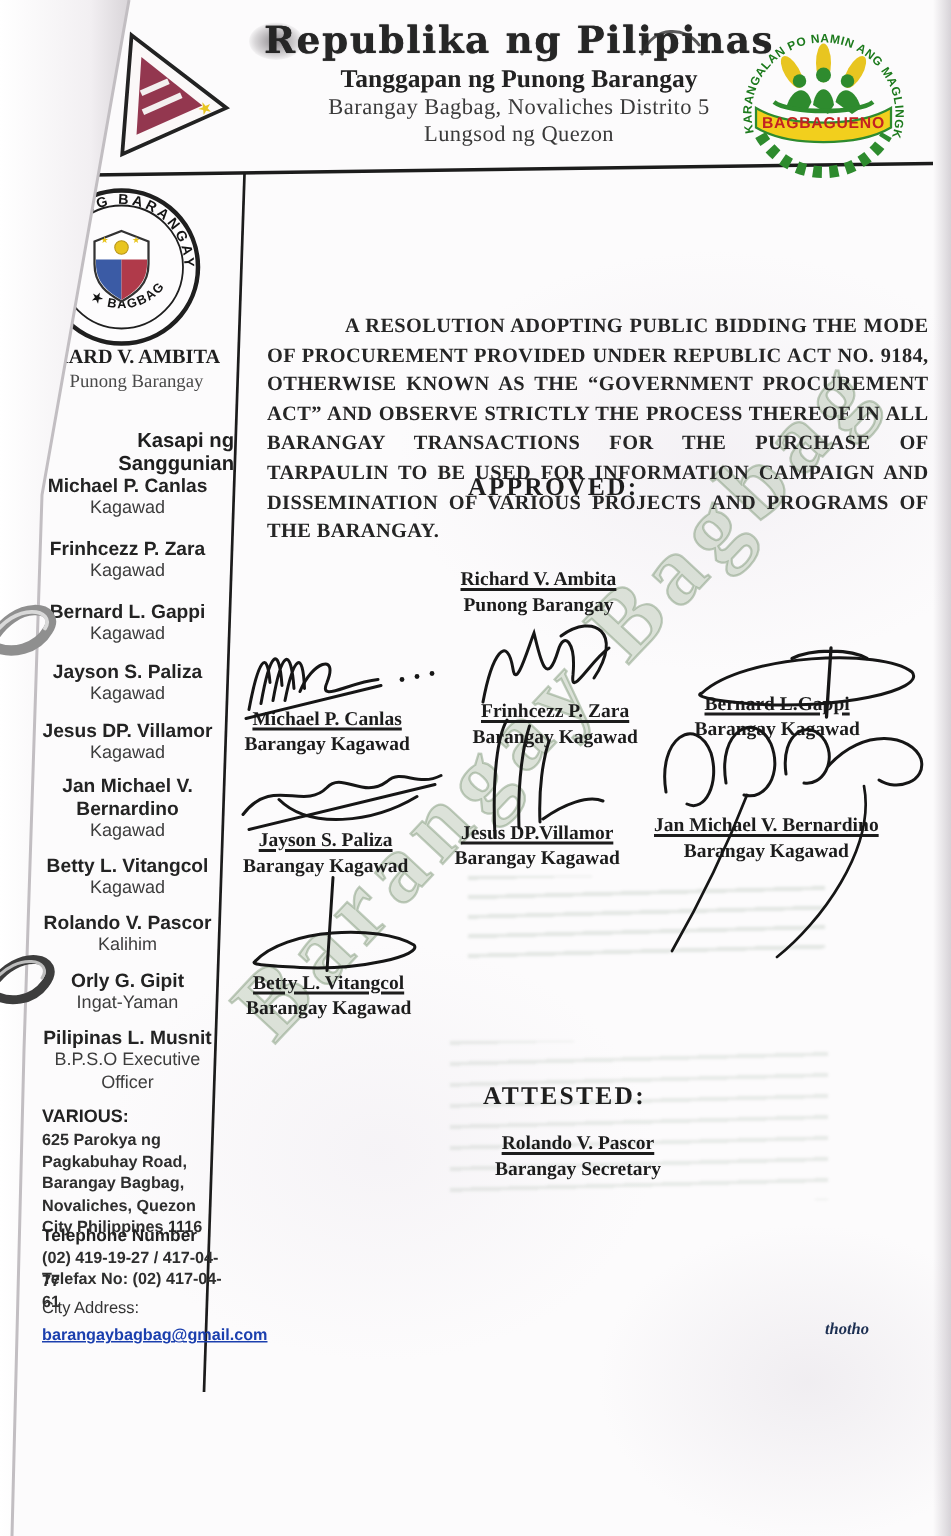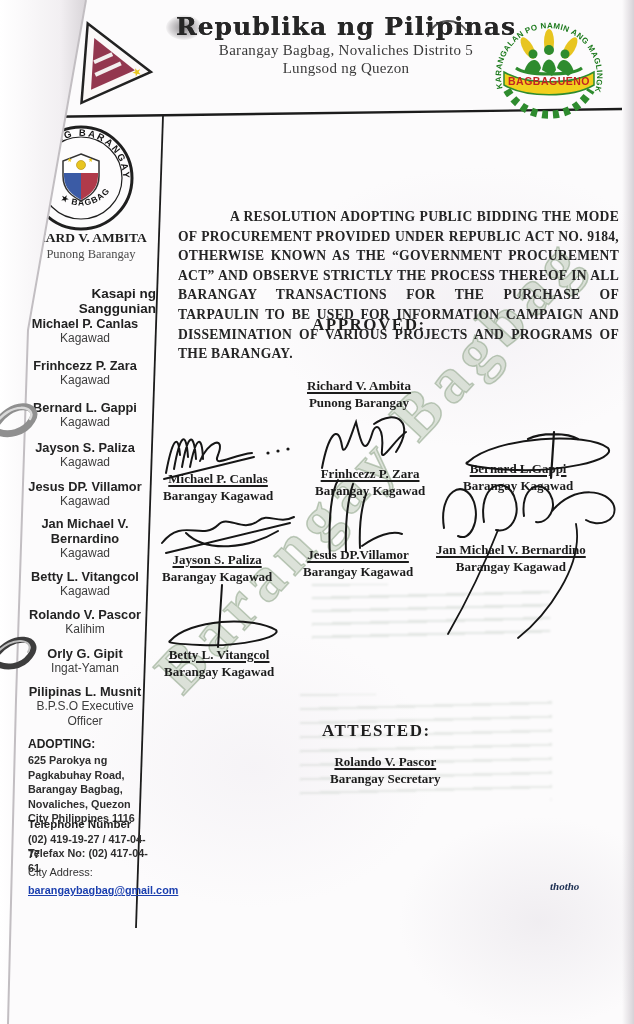--- a/index.html
+++ b/index.html
@@ -80,20 +80,21 @@
   </svg>
 
   <div class="abs watermark">Barangay Bagbag</div>
 
   <div class="abs bleed bleed-a"></div>
   <div class="abs bleed bleed-b"></div>
 
   <div class="abs smudge"></div>
   <div class="abs hdr">
     <div class="hdr-republic">Republika ng Pilipinas</div>
+    <div class="hdr-office">Tanggapan ng Punong Barangay</div>
     <div class="hdr-line">Barangay Bagbag, Novaliches Distrito 5</div>
     <div class="hdr-line">Lungsod ng Quezon</div>
   </div>
   <svg class="abs" style="left:424px;top:12px;z-index:2;" width="48" height="30">
     <path d="M4,24 C12,4 34,6 42,18" fill="none" stroke="#2f2f2f" stroke-width="2" stroke-linecap="round" opacity=".8"></path>
   </svg>
 
   <svg class="abs logo" style="left:486px;top:10px;" width="126" height="110" viewBox="0 0 126 110">
     <defs>
       <path id="mottoArc" d="M17,80 A48,48 0 1 1 109,80"></path>
@@ -190,21 +191,21 @@
   </div>
   <div class="abs member sans" style="top:646px;">
     <div class="m-name">Orly G. Gipit</div>
     <div class="m-role">Ingat-Yaman</div>
   </div>
   <div class="abs member sans" style="top:684px;">
     <div class="m-name">Pilipinas L. Musnit</div>
     <div class="m-role">B.P.S.O Executive Officer</div>
   </div>
 
-  <div class="abs addr-block addr-h sans" style="top:737px;">ADOPTING:</div>
+  <div class="abs addr-block addr-h sans" style="top:737px;">VARIOUS:</div>
   <div class="abs addr-block addr-b sans" style="top:753px;">625 Parokya ng Pagkabuhay Road, Barangay Bagbag, Novaliches, Quezon City Philippines 1116</div>
   <div class="abs addr-block addr-h sans" style="top:818px;font-size:11.5px;">Telephone Number</div>
   <div class="abs addr-block addr-b sans" style="top:832px;">(02) 419-19-27 / 417-04-77</div>
   <div class="abs addr-block addr-b sans" style="top:846px;">Telefax No: (02) 417-04-61</div>
   <div class="abs addr-block sans" style="top:866px;font-size:11px;color:#333;">City Address:</div>
   <div class="abs addr-block sans" style="top:880px;">
     <span class="email-link">barangaybagbag@gmail.com</span>
   </div>
 
   <div class="abs resolution">A RESOLUTION ADOPTING PUBLIC BIDDING THE MODE OF PROCUREMENT PROVIDED UNDER REPUBLIC ACT NO. 9184, OTHERWISE KNOWN AS THE “GOVERNMENT PROCUREMENT ACT” AND OBSERVE STRICTLY THE PROCESS THEREOF IN ALL BARANGAY TRANSACTIONS FOR THE PURCHASE OF TARPAULIN TO BE USED FOR INFORMATION CAMPAIGN AND DISSEMINATION OF VARIOUS PROJECTS AND PROGRAMS OF THE BARANGAY.</div>

